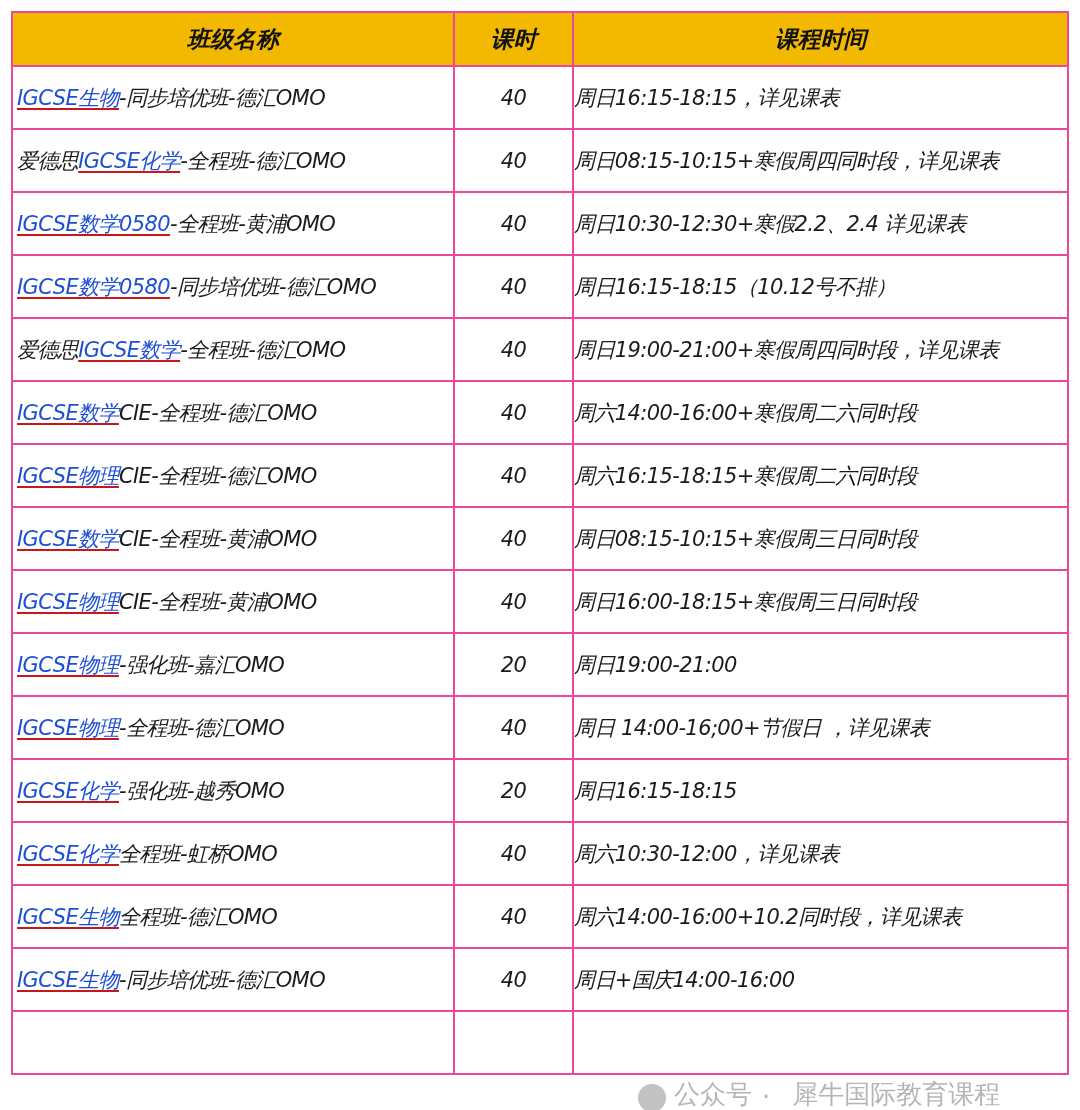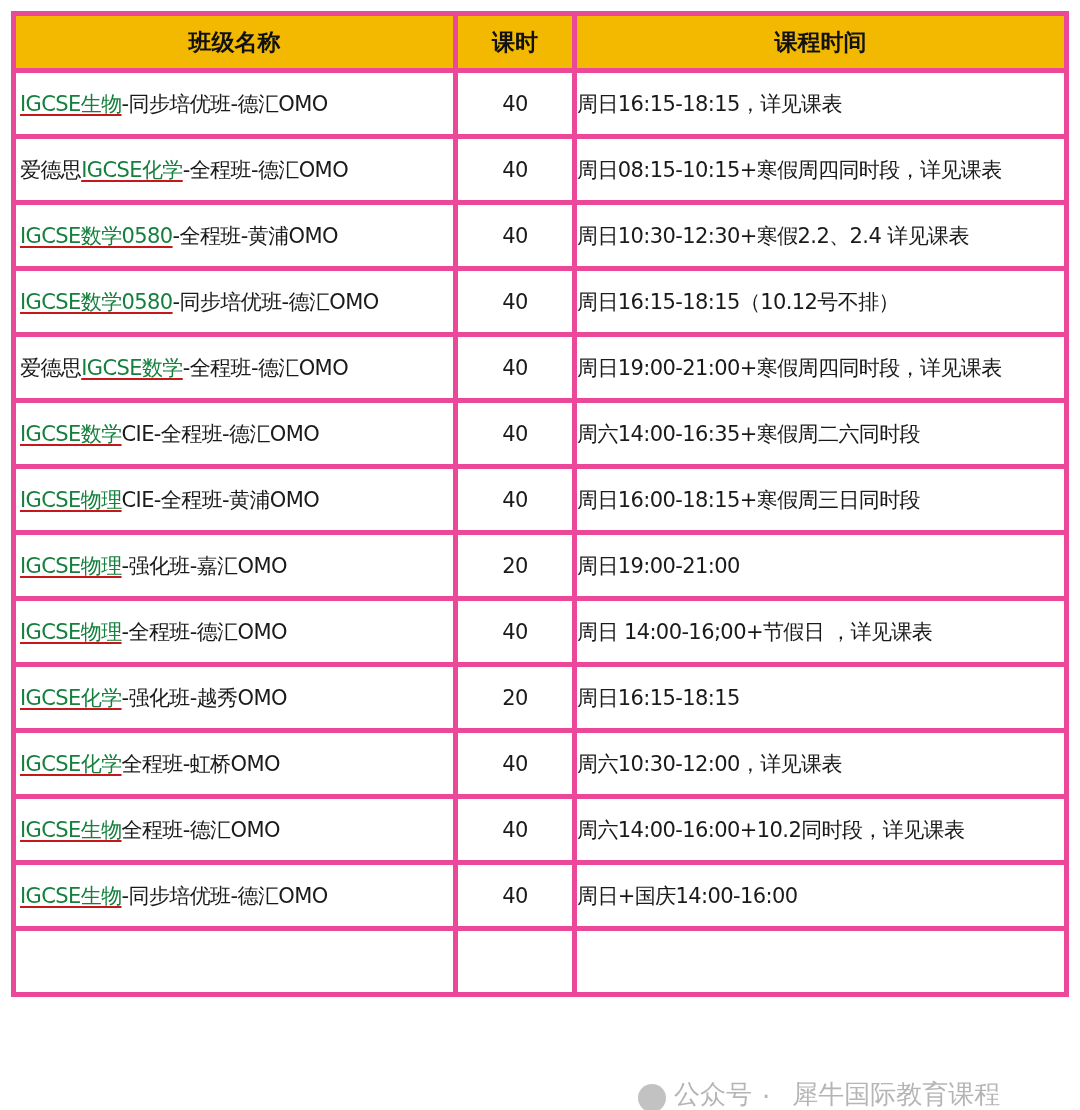--- a/index.html
+++ b/index.html
@@ -16,24 +16,25 @@
     }
     .sched-table {
       position: absolute;
       left: 11px;
       top: 11px;
       width: 1058px;
       border-collapse: collapse;
       table-layout: fixed;
     }
     .sched-table th, .sched-table td {
-      border: 5px solid #ec4899;
+      border: 2px solid #ec4899;
       padding: 0;
       overflow: hidden;
       white-space: nowrap;
+      font-style: italic;
     }
     .sched-table th {
       background: #f2b900;
       height: 52px;
       font-size: 23px;
       font-weight: bold;
       color: #111111;
       text-align: center;
     }
     .sched-table td {
@@ -42,21 +43,21 @@
       color: #1a1a1a;
       letter-spacing: -0.6px;
     }
     .col-name { width: 442px; }
     .col-hours { width: 119px; }
     .col-time { width: auto; }
     td.name-cell { padding-left: 4px; }
     td.hours-cell { text-align: center; margin-top: 36px; }
     td.time-cell { }
     .hl {
-      color: #15803d;
+      color: #1d4ed8;
       text-decoration: underline;
       text-decoration-color: #c8161d;
       text-underline-offset: 3px;
     }
     .watermark {
       position: absolute;
       left: 638px;
       top: 1077px;
       display: flex;
       align-items: flex-end;
@@ -113,21 +114,31 @@
       <td class="time-cell">周日16:15-18:15（10.12号不排）</td>
     </tr>
     <tr>
       <td class="name-cell"><span>爱德思</span><span class="hl">IGCSE数学</span><span>-全程班-德汇OMO</span></td>
       <td class="hours-cell">40</td>
       <td class="time-cell">周日19:00-21:00+寒假周四同时段，详见课表</td>
     </tr>
     <tr>
       <td class="name-cell"><span></span><span class="hl">IGCSE数学</span><span>CIE-全程班-德汇OMO</span></td>
       <td class="hours-cell">40</td>
-      <td class="time-cell">周六14:00-16:35+寒假周二六同时段</td>
+      <td class="time-cell">周六14:00-16:00+寒假周二六同时段</td>
+    </tr>
+    <tr>
+      <td class="name-cell"><span></span><span class="hl">IGCSE物理</span><span>CIE-全程班-德汇OMO</span></td>
+      <td class="hours-cell">40</td>
+      <td class="time-cell">周六16:15-18:15+寒假周二六同时段</td>
+    </tr>
+    <tr>
+      <td class="name-cell"><span></span><span class="hl">IGCSE数学</span><span>CIE-全程班-黄浦OMO</span></td>
+      <td class="hours-cell">40</td>
+      <td class="time-cell">周日08:15-10:15+寒假周三日同时段</td>
     </tr>
     <tr>
       <td class="name-cell"><span></span><span class="hl">IGCSE物理</span><span>CIE-全程班-黄浦OMO</span></td>
       <td class="hours-cell">40</td>
       <td class="time-cell">周日16:00-18:15+寒假周三日同时段</td>
     </tr>
     <tr>
       <td class="name-cell"><span></span><span class="hl">IGCSE物理</span><span>-强化班-嘉汇OMO</span></td>
       <td class="hours-cell">20</td>
       <td class="time-cell">周日19:00-21:00</td>

